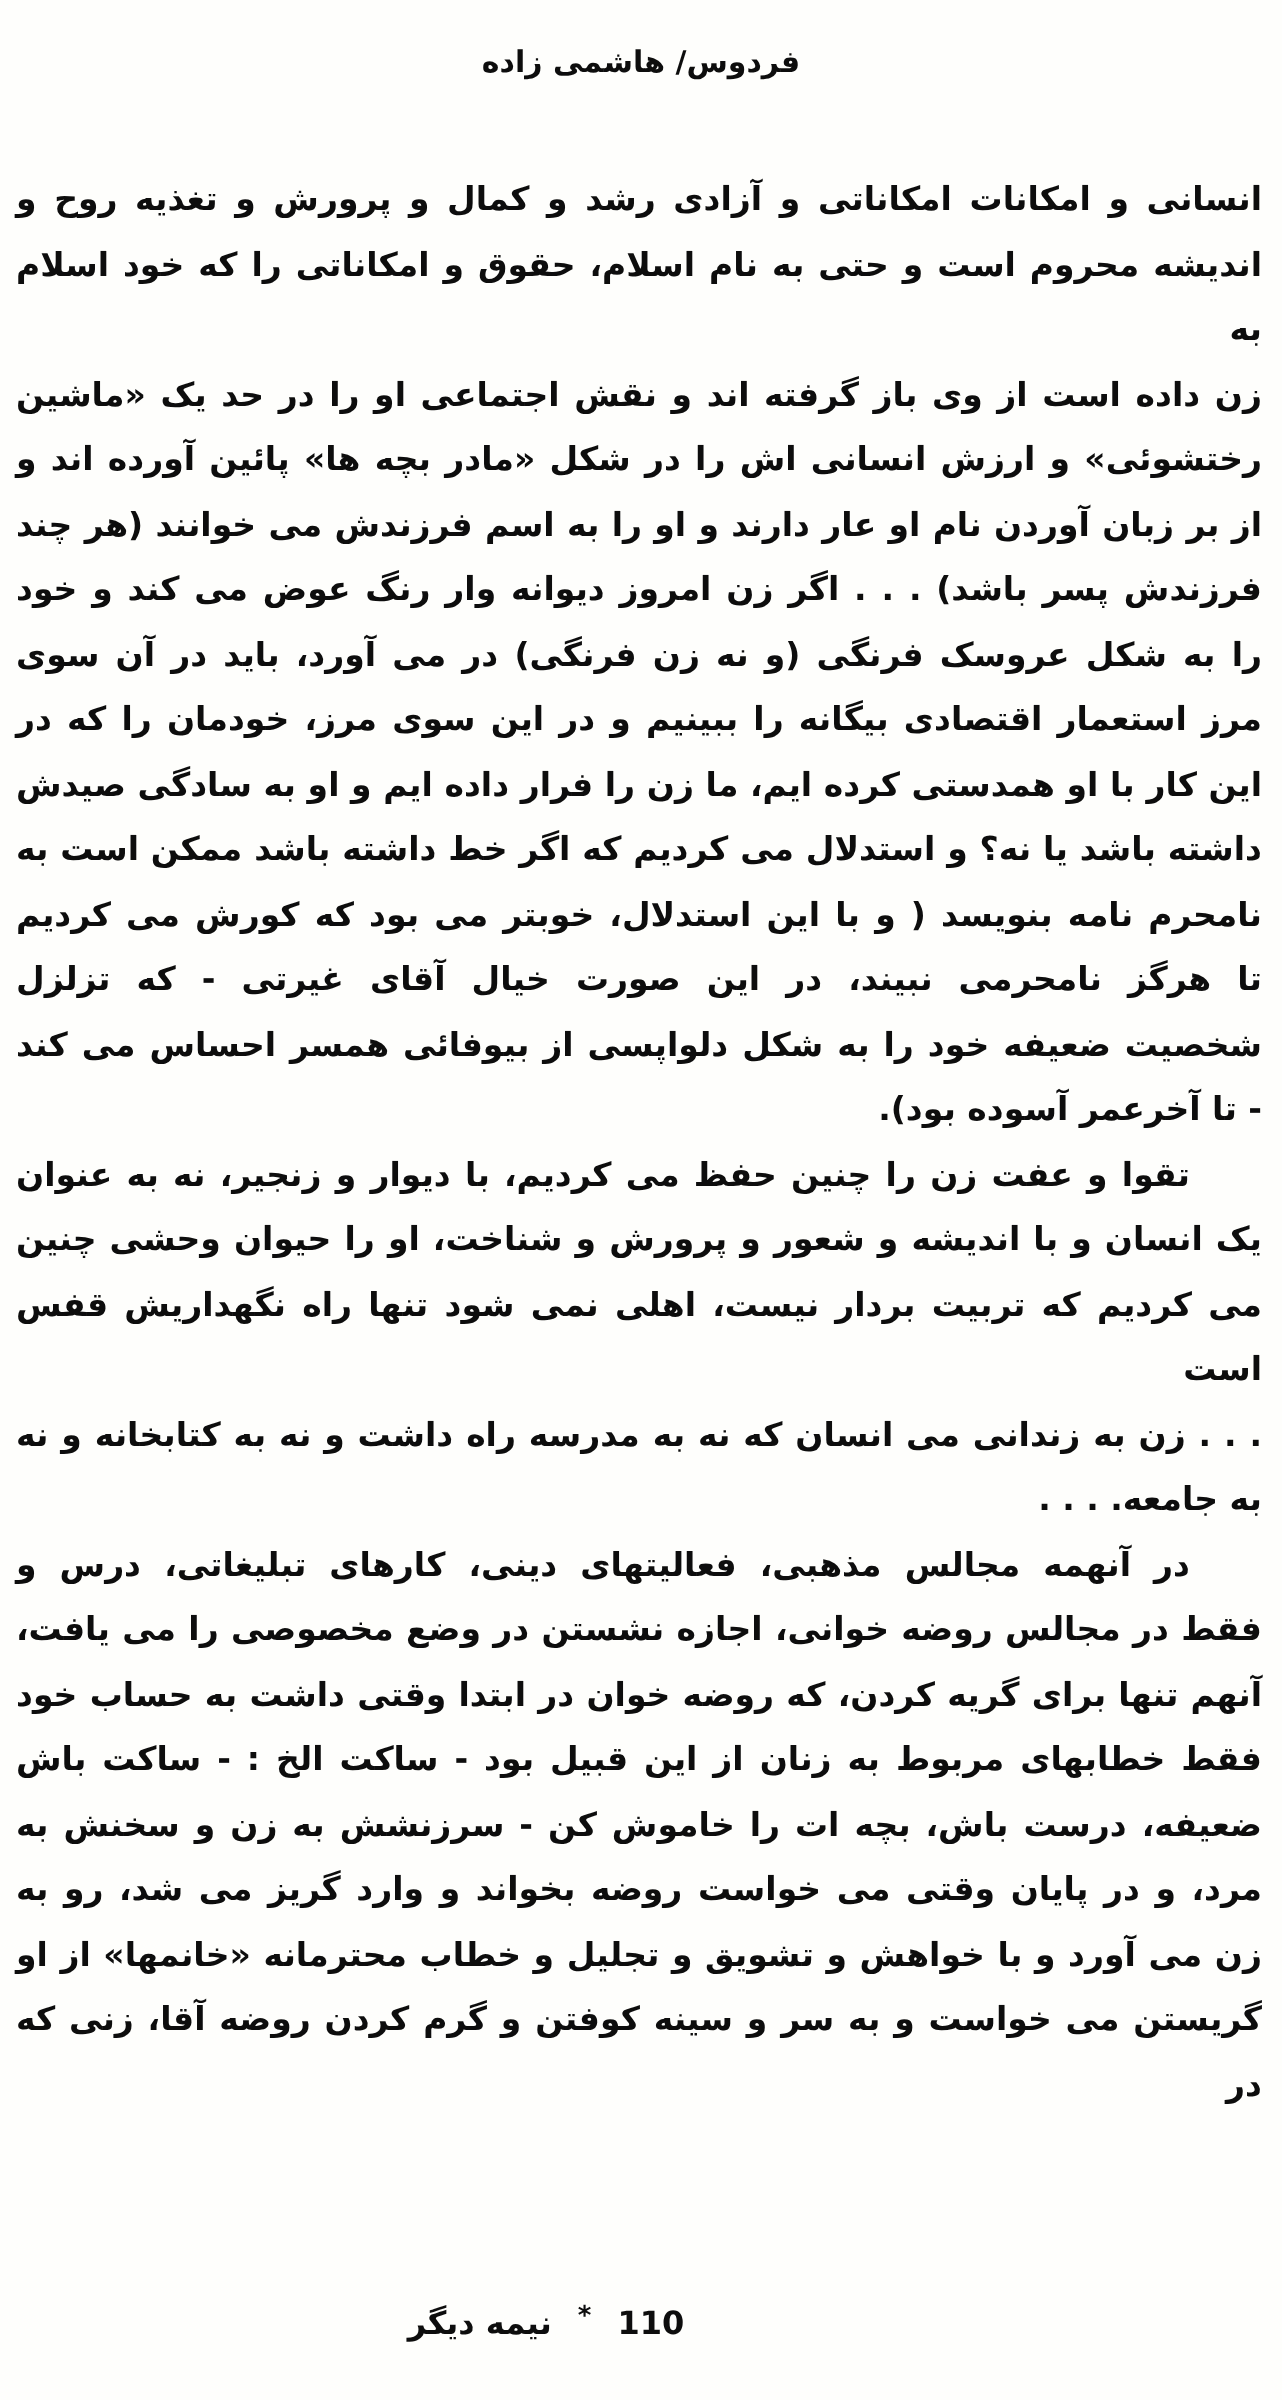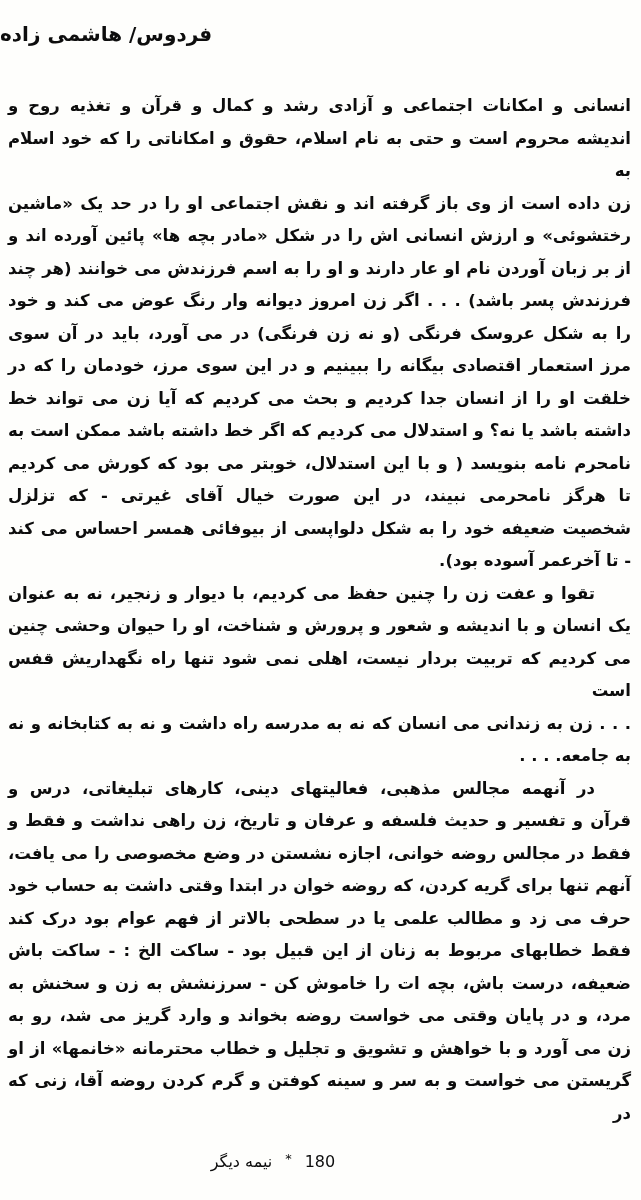--- a/index.html
+++ b/index.html
@@ -12,22 +12,22 @@
     color: #0d0d0d;
     background: #fefefc;
   }
   .page {
     width: 641px;
     height: 1200px;
     position: relative;
   }
   .page-header {
     padding-top: 22px;
-    text-align: left;
-    font-size: 20px;
+    text-align: center;
+    font-size: 15px;
     font-weight: bold;
     direction: rtl;
     letter-spacing: 0.2px;
   }
   .body-text {
     margin-top: 44px;
     padding: 0 10px 0 8px;
     direction: rtl;
     font-size: 16.5px;
     font-weight: bold;
@@ -50,63 +50,61 @@
     position: absolute;
     left: 0;
     top: 1152px;
     width: 546px;
     display: flex;
     direction: ltr;
     justify-content: center;
     align-items: center;
     gap: 13px;
     font-size: 16px;
-    font-weight: normal;
+    font-weight: bold;
   }
   .page-footer .star { font-size: 13px; position: relative; top: -3px; }
   .journal-name { direction: rtl; }
 </style>
 </head>
 <body>
 
 <div class="page">
 
   <div class="page-header">فردوس/ هاشمی زاده</div>
 
   <div class="body-text">
-    <div class="ln">انسانی و امکانات اجتماعی و آزادی رشد و کمال و قرآن و تغذیه روح و</div>
+    <div class="ln">انسانی و امکانات امکاناتی و آزادی رشد و کمال و پرورش و تغذیه روح و</div>
     <div class="ln">اندیشه محروم است و حتی به نام اسلام، حقوق و امکاناتی را که خود اسلام به</div>
     <div class="ln">زن داده است از وی باز گرفته اند و نقش اجتماعی او را در حد یک «ماشین</div>
     <div class="ln">رختشوئی» و ارزش انسانی اش را در شکل «مادر بچه ها» پائین آورده اند و</div>
     <div class="ln">از بر زبان آوردن نام او عار دارند و او را به اسم فرزندش می خوانند (هر چند</div>
     <div class="ln">فرزندش پسر باشد) . . . اگر زن امروز دیوانه وار رنگ عوض می کند و خود</div>
     <div class="ln">را به شکل عروسک فرنگی (و نه زن فرنگی) در می آورد، باید در آن سوی</div>
     <div class="ln">مرز استعمار اقتصادی بیگانه را ببینیم و در این سوی مرز، خودمان را که در</div>
-    <div class="ln">خلقت او را از انسان جدا کردیم و بحث می کردیم که آیا زن می تواند خط</div>
+    <div class="ln">این کار با او همدستی کرده ایم، ما زن را فرار داده ایم و او به سادگی صیدش</div>
     <div class="ln">داشته باشد یا نه؟ و استدلال می کردیم که اگر خط داشته باشد ممکن است به</div>
     <div class="ln">نامحرم نامه بنویسد ( و با این استدلال، خوبتر می بود که کورش می کردیم</div>
     <div class="ln">تا هرگز نامحرمی نبیند، در این صورت خیال آقای غیرتی - که تزلزل</div>
     <div class="ln">شخصیت ضعیفه خود را به شکل دلواپسی از بیوفائی همسر احساس می کند</div>
     <div class="ln end">- تا آخرعمر آسوده بود).</div>
     <div class="ln indent">تقوا و عفت زن را چنین حفظ می کردیم، با دیوار و زنجیر، نه به عنوان</div>
     <div class="ln">یک انسان و با اندیشه و شعور و پرورش و شناخت، او را حیوان وحشی چنین</div>
     <div class="ln">می کردیم که تربیت بردار نیست، اهلی نمی شود تنها راه نگهداریش قفس است</div>
     <div class="ln">. . . زن به زندانی می انسان که نه به مدرسه راه داشت و نه به کتابخانه و نه</div>
     <div class="ln end">به جامعه. . . .</div>
     <div class="ln indent">در آنهمه مجالس مذهبی، فعالیتهای دینی، کارهای تبلیغاتی، درس و</div>
-    <div class="ln">قرآن و تفسیر و حدیث فلسفه و عرفان و تاریخ، زن راهی نداشت و فقط و</div>
     <div class="ln">فقط در مجالس روضه خوانی، اجازه نشستن در وضع مخصوصی را می یافت،</div>
     <div class="ln">آنهم تنها برای گریه کردن، که روضه خوان در ابتدا وقتی داشت به حساب خود</div>
-    <div class="ln">حرف می زد و مطالب علمی یا در سطحی بالاتر از فهم عوام بود درک کند</div>
     <div class="ln">فقط خطابهای مربوط به زنان از این قبیل بود - ساکت الخ : - ساکت باش</div>
     <div class="ln">ضعیفه، درست باش، بچه ات را خاموش کن - سرزنشش به زن و سخنش به</div>
     <div class="ln">مرد، و در پایان وقتی می خواست روضه بخواند و وارد گریز می شد، رو به</div>
     <div class="ln">زن می آورد و با خواهش و تشویق و تجلیل و خطاب محترمانه «خانمها» از او</div>
     <div class="ln">گریستن می خواست و به سر و سینه کوفتن و گرم کردن روضه آقا، زنی که در</div>
   </div>
 
   <div class="page-footer">
     <span class="journal-name">نیمه دیگر</span>
     <span class="star">*</span>
-    <span class="page-number">180</span>
+    <span class="page-number">110</span>
   </div>
 
 </div>
 
 </body></html>

